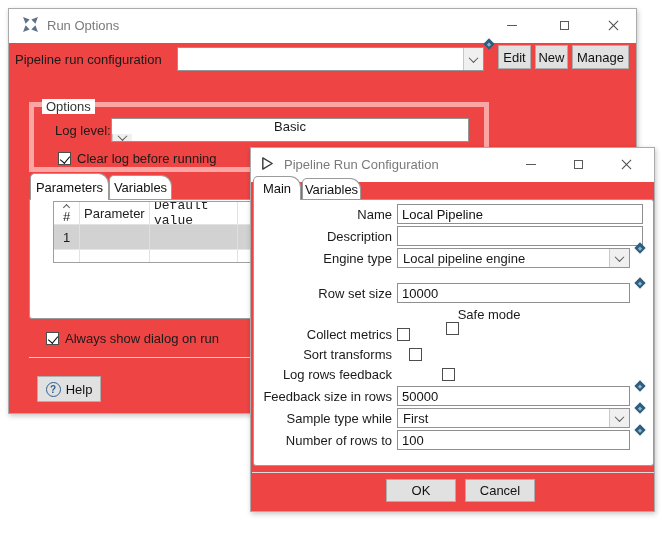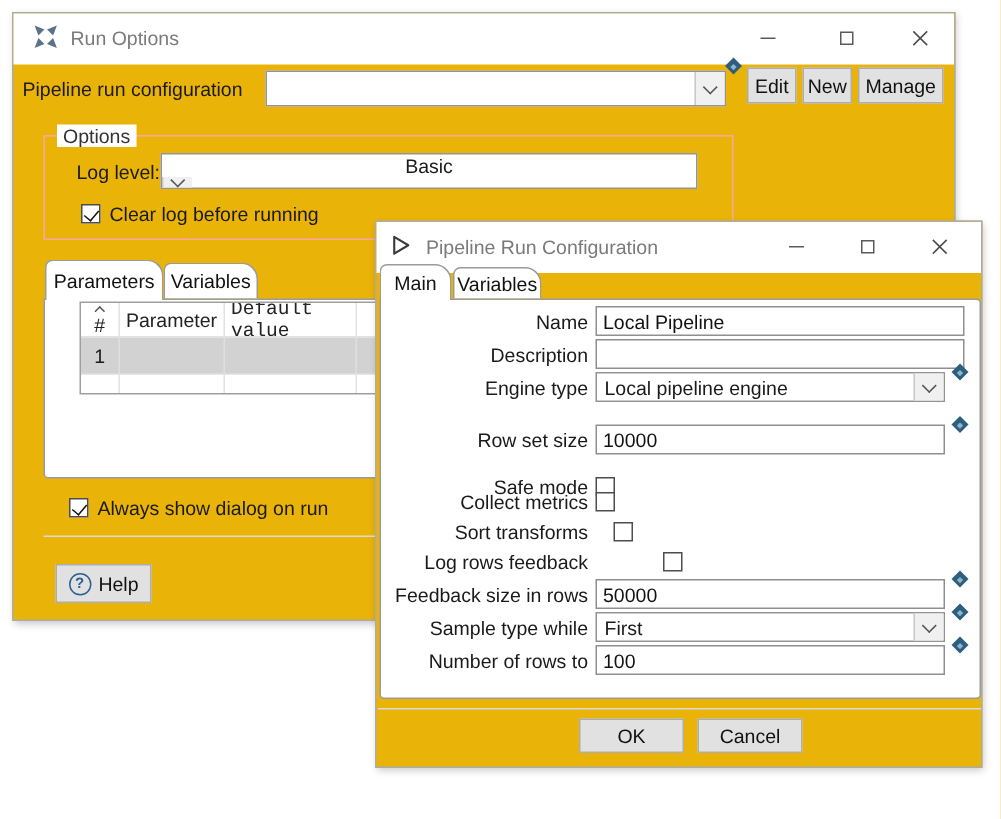--- a/index.html
+++ b/index.html
@@ -1,20 +1,20 @@
 <!DOCTYPE html>
 <html><head>
 <meta charset="utf-8">
 <style>
   * { box-sizing: border-box; margin: 0; padding: 0; }
   html,body { width:667px; height:546px; background:#fff; overflow:hidden;
     font-family:"Liberation Sans", sans-serif; font-size:13px; color:#1a1a1a; }
   .stage { position:relative; width:667px; height:546px; }
 
-  .dialog { position:absolute; background:#eab308; border:1px solid #ababab;
+  .dialog { position:absolute; background:#ef4444; border:1px solid #ababab;
     box-shadow:1px 2px 5px rgba(0,0,0,.22); }
   #run-options   { left:8px;   top:8px;   width:629px; height:406px; z-index:1; }
   #pipeline-config{ left:250px; top:147px; width:405px; height:365px; z-index:10; }
 
   .titlebar { position:absolute; left:0; top:0; right:0; height:34px; background:#fff; }
   .app-icon { position:absolute; width:17px; height:17px; }
   .win-title { position:absolute; top:9px; color:#7a7a7a; font-size:13px; white-space:nowrap; }
   .winctl { position:absolute; top:4px; width:34px; height:24px; display:flex;
     align-items:center; justify-content:center; }
   .glyph-min { width:10px; height:1px; background:#5a5a5a; }
@@ -36,21 +36,21 @@
   .chev { width:7px; height:7px; border-right:1.6px solid #555; border-bottom:1.6px solid #555;
     transform:rotate(45deg) translate(-1px,-1px); }
 
   .txt { position:absolute; border:1px solid #8f8f8f; height:20px; font-family:"Liberation Sans",sans-serif;
     font-size:13px; padding:0 4px; color:#111; background:#fff; }
 
   .checkbox { position:absolute; width:13px; height:13px; border:1px solid #4d4d4d; background:#fff; }
   .checkbox.checked::after { content:""; position:absolute; left:2.5px; top:0.5px; width:5px; height:8px;
     border-right:1.7px solid #111; border-bottom:1.7px solid #111; transform:rotate(40deg); }
 
-  .groupbox { position:absolute; border:1px solid #fca5a5; }
+  .groupbox { position:absolute; border:5px solid #fca5a5;margin-top:12px; }
   .groupbox .legend { position:absolute; top:-8px; left:8px; background:#fff; padding:0 4px; color:#333; }
 
   .tab { position:absolute; background:#fff; border:1px solid #9b9b9b; border-bottom:none;
     border-radius:5px 11px 0 0; display:flex; align-items:center; justify-content:center;
     font-size:13px; color:#111; }
   .tab.active { z-index:3; }
   .tabframe { position:absolute; background:#fff; border:1px solid #9b9b9b; border-radius:0 3px 3px 3px; z-index:2; }
 
   .diamond { position:absolute; width:8px; height:8px; background:#2e5e7e; transform:rotate(45deg); z-index:4; }
   .diamond::after { content:""; position:absolute; left:2.5px; top:2.5px; width:3px; height:3px; background:#8fb3cc; }
@@ -214,21 +214,21 @@
       </div>
     </div>
     <span class="diamond" style="left:385px;top:96px;"></span>
 
     <div class="frow" style="top:135px;z-index:4;">
       <span class="flabel">Row set size</span>
       <input class="txt w-std" value="10000" style="">
     </div>
     <span class="diamond" style="left:385px;top:131px;"></span>
 
-    <div class="frow" style="top:169px;z-index:4;">
+    <div class="frow" style="top:159px;z-index:4;flex-direction:column;">
       <span class="flabel">Safe mode</span>
       <span class="checkbox" style="position:relative;"></span>
     </div>
     <div class="frow" style="top:179px;z-index:4;">
       <span class="flabel">Collect metrics</span>
       <span class="checkbox" style="position:relative;"></span>
     </div>
     <div class="frow" style="top:199px;z-index:4;gap:12px;">
       <span class="flabel">Sort transforms</span>
       <span class="checkbox" style="position:relative;"></span>

